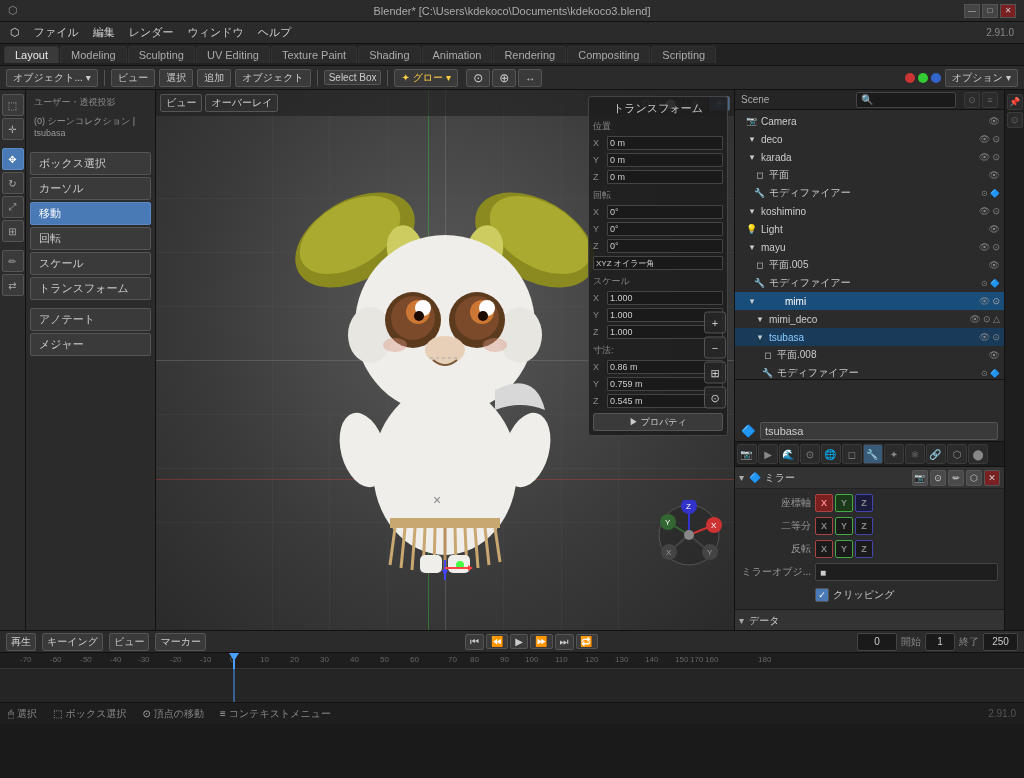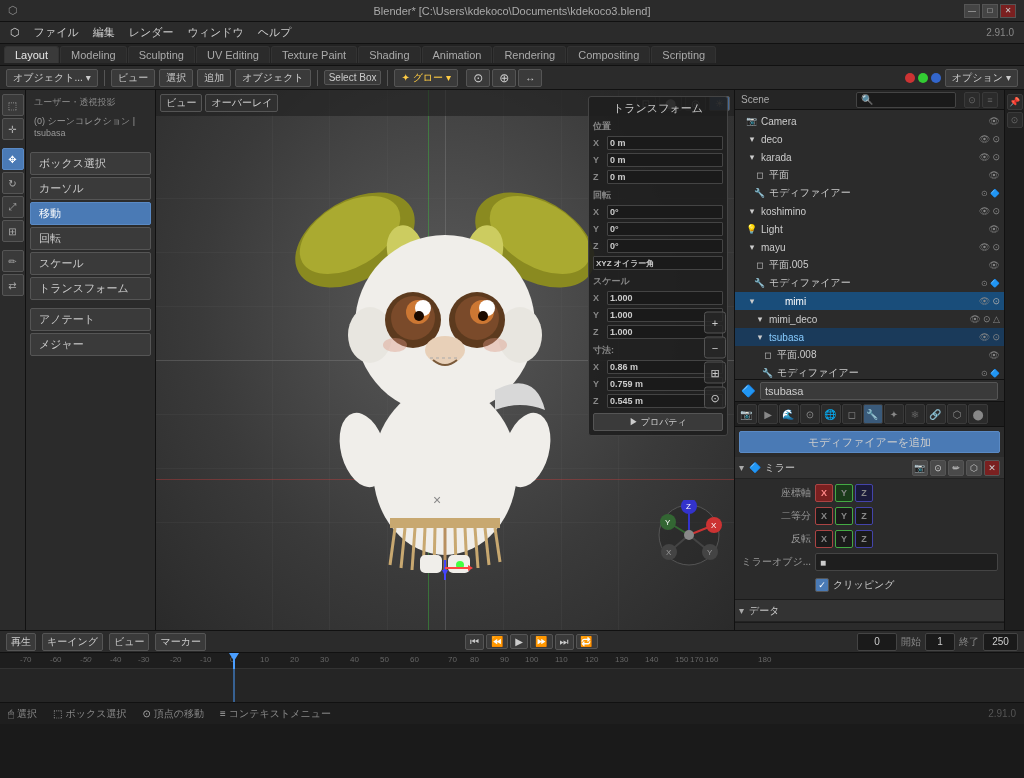--- a/index.html
+++ b/index.html
@@ -227,20 +227,21 @@
     }
 
     
     #right-panel {
       width: 270px;
       background: #2b2b2b;
       border-left: 1px solid #111;
       display: flex;
       flex-direction: column;
       overflow: hidden;
+      gap: 40px;
     }
 
     
     #outliner {
       height: 290px;
       border-bottom: 1px solid #111;
       overflow: hidden;
     }
     #outliner-header {
       height: 20px;
@@ -399,21 +400,21 @@
       border-radius: 3px;
       padding: 4px;
       font-size: 10px;
     }
     .tp-header {
       font-size: 11px;
       color: #ccc;
       margin-bottom: 4px;
       text-align: center;
     }
-    .tp-section { margin-bottom: 4px; font-weight: bold; }
+    .tp-section { margin-bottom: 4px; }
     .tp-section-title { color: #888; margin-bottom: 2px; font-size: 9px; }
     .tp-row {
       display: flex;
       align-items: center;
       height: 16px;
       gap: 2px;
       margin-bottom: 1px;
     }
     .tp-axis {
       width: 12px;
@@ -1154,23 +1155,20 @@
         <div class="pi-btn">🌐</div>
         <div class="pi-btn">◻</div>
         <div class="pi-btn" style="background:#3a5a7a;color:#5af;">🔧</div>
         <div class="pi-btn">✦</div>
         <div class="pi-btn">⚛</div>
         <div class="pi-btn">🔗</div>
         <div class="pi-btn">⬡</div>
         <div class="pi-btn">⬤</div>
       </div>
 
-      <div style="padding:4px;">
-        <div class="prop-btn accent" style="height:22px;font-size:11px;">モディファイアーを追加</div>
-      </div>
 
       <div class="prop-section">
         <div class="modifier-header">
           <span style="font-size:10px;color:#aaa;margin-right:2px;">▾</span>
           <span style="font-size:10px;">🔷</span>
           <span class="modifier-name">ミラー</span>
 
           <div style="display:flex;gap:2px;">
             <div class="mod-icon-btn">📷</div>
             <div class="mod-icon-btn">⊙</div>

